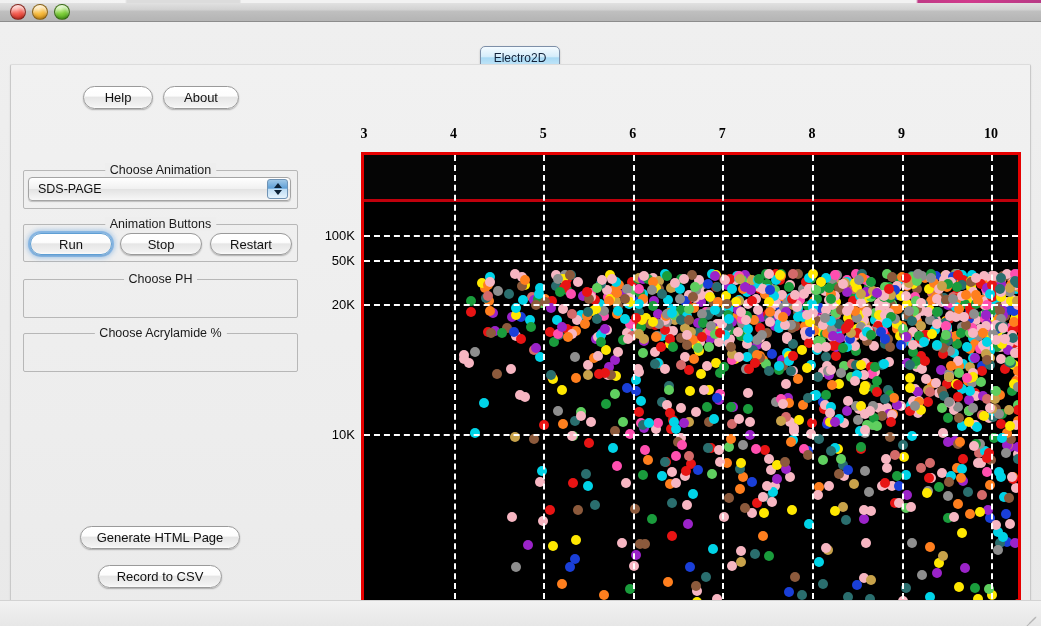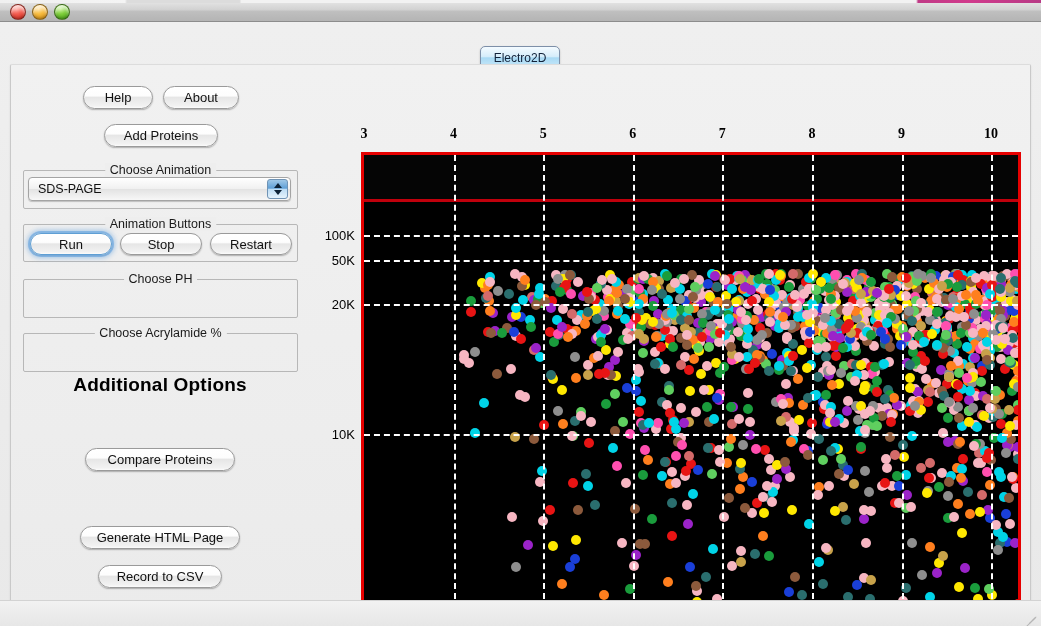--- a/index.html
+++ b/index.html
@@ -143,23 +143,20 @@
     </div>
 
     <div class="panel"></div>
 
     <div id="btn-help" class="aqua">
       <span>Help</span>
     </div>
     <div id="btn-about" class="aqua">
       <span>About</span>
     </div>
-    <div id="btn-addproteins" class="aqua">
-      <span>Add Proteins</span>
-    </div>
 
     <div id="grp-anim" class="group">
       <div class="glabel">Choose Animation</div>
     </div>
     <div id="sel-anim" class="combo">
       <span class="cval">SDS-PAGE</span>
       <span class="stepper">
           <i class="up"></i>
           <i class="dn"></i>
         </span>
@@ -179,24 +176,20 @@
     </div>
 
     <div id="grp-ph" class="group">
       <div class="glabel">Choose PH</div>
     </div>
 
     <div id="grp-acryl" class="group">
       <div class="glabel">Choose Acrylamide %</div>
     </div>
 
-    <div id="addl-title">Additional Options</div>
-    <div id="opt-1" class="aqua optbtn">
-      <span>Compare Proteins</span>
-      </div>
     <div id="opt-3" class="aqua optbtn">
       <span>Generate HTML Page</span>
       </div>
     <div id="opt-4" class="aqua optbtn">
       <span>Record to CSV</span>
       </div>
     <div id="opt-5" class="aqua optbtn">
       <span>Color Key</span>
       </div>
 

